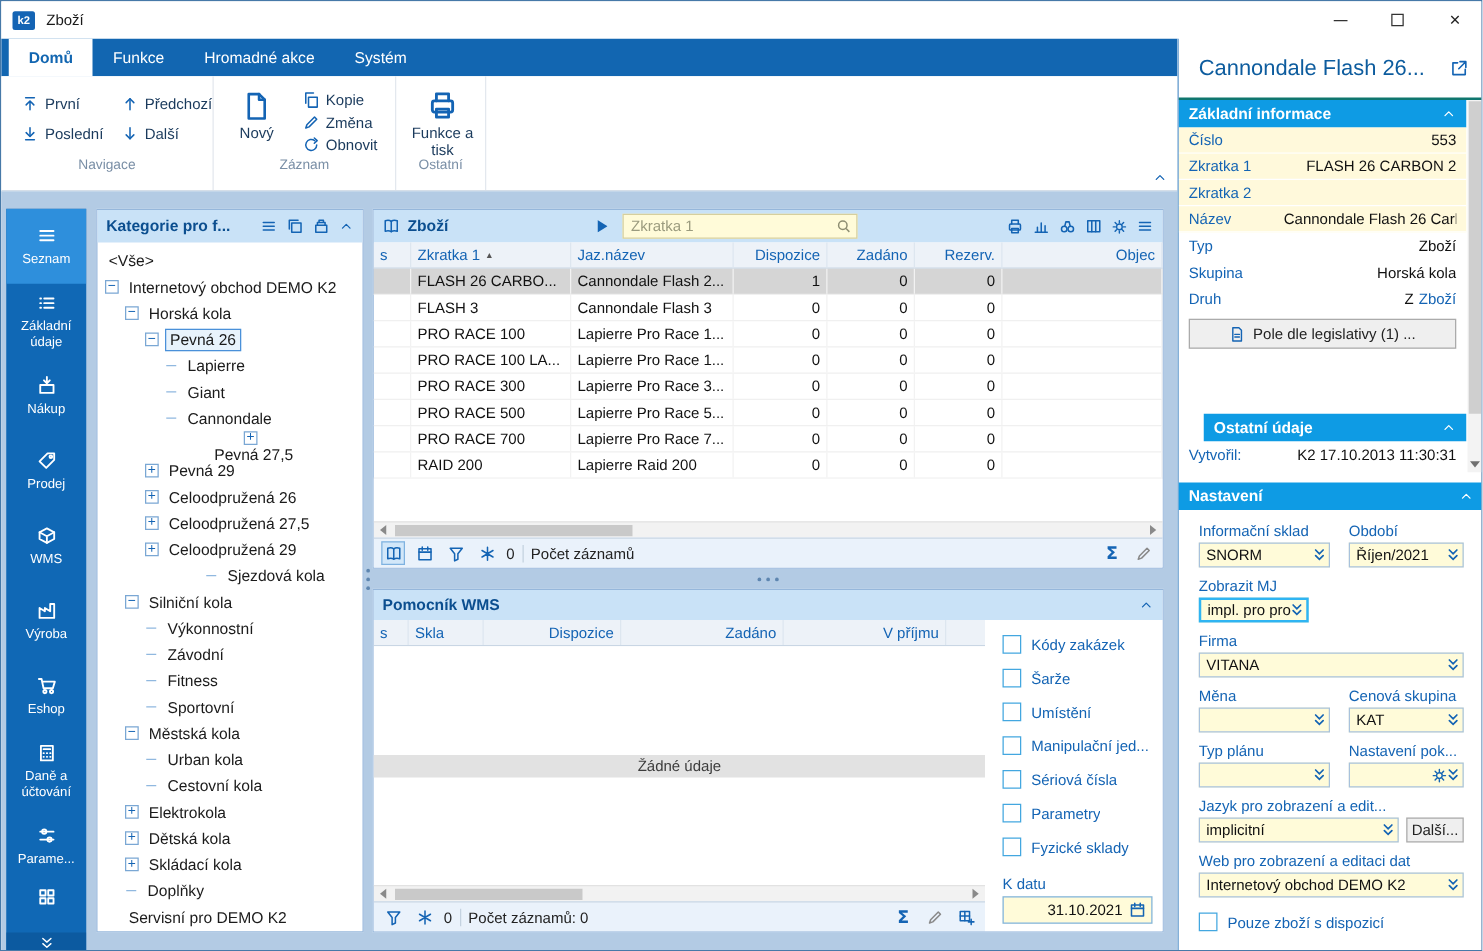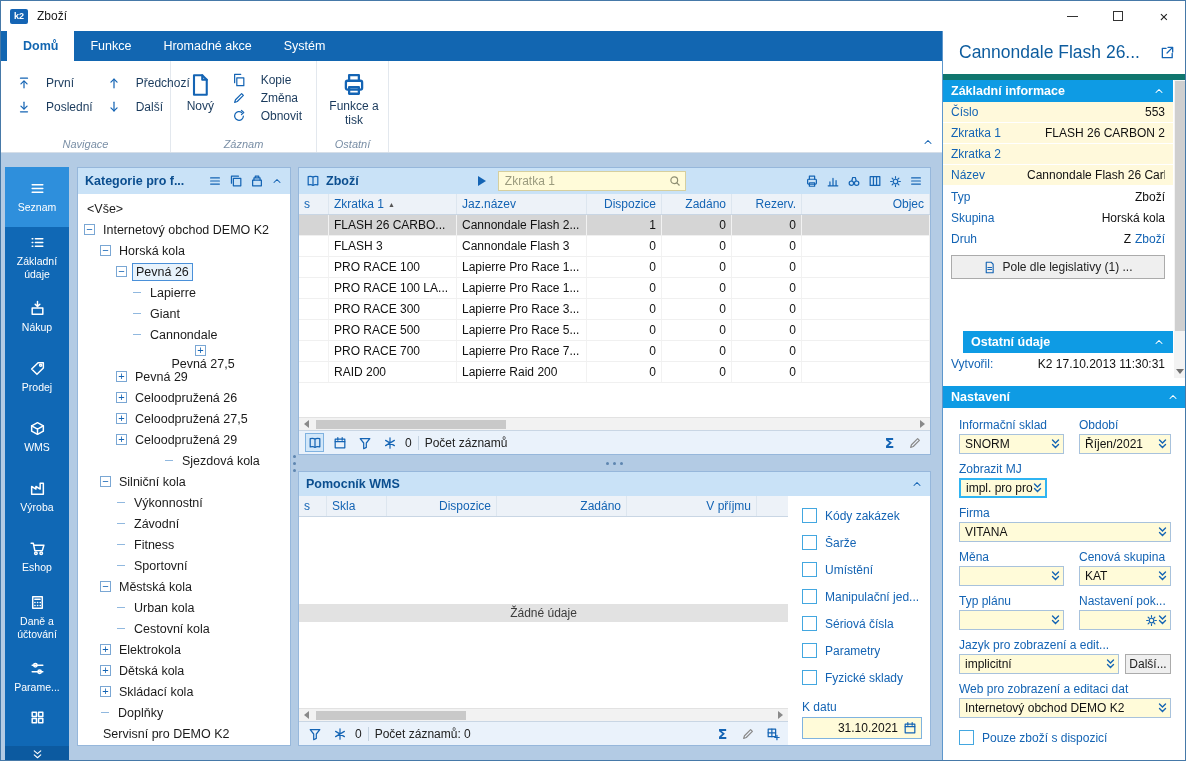--- a/index.html
+++ b/index.html
@@ -15,23 +15,23 @@
 .ic-min{width:11px;height:1px;background:#333;}
 .ic-max{width:10px;height:10px;border:1px solid #333;}
 .ic-close{font-size:15px;line-height:1;color:#222;}
 
 
 .ribbon-tabs{position:absolute;left:0;top:30px;width:941px;height:30px;background:#1266B1;display:flex;align-items:stretch;padding-left:6px;}
 .rtab{display:flex;align-items:center;color:#fff;font-size:12.5px;padding:0 16px;}
 .rtab.active{background:#fff;color:#1266B1;font-weight:bold;}
 .ribbon-body{position:absolute;left:0;top:60px;width:941px;height:92px;background:#fff;display:flex;border-bottom:1px solid #D5DEE8;}
 .rgroup{position:relative;height:100%;border-right:1px solid #E3E8EE;padding:6px 8px 18px 10px;}
-.rg-label{position:absolute;bottom:2px;left:0;width:100%;text-align:center;font-size:11px;color:#7A8FA6;font-style:italic;}
+.rg-label{position:absolute;bottom:14px;left:0;width:100%;text-align:center;font-size:11px;color:#7A8FA6;}
 .nav-grid{display:grid;grid-auto-flow:column;grid-template-rows:24px 24px;column-gap:2px;margin-top:4px;}
-.rbtn-small{display:flex;align-items:center;gap:15px;padding:2px 6px;font-size:12px;color:#1A3A5C;white-space:nowrap;cursor:default;}
+.rbtn-small{display:flex;align-items:center;gap:5px;padding:2px 6px;font-size:12px;color:#1A3A5C;white-space:nowrap;cursor:default;}
 .zaznam-wrap{display:flex;gap:6px;margin-top:2px;}
 .rbtn-big{display:flex;flex-direction:column;align-items:center;gap:3px;width:54px;padding-top:4px;font-size:12px;color:#1A3A5C;text-align:center;line-height:1.15;cursor:default;}
 .small-stack{display:flex;flex-direction:column;margin-top:2px;}
 .ribbon-collapse{position:absolute;right:8px;bottom:4px;cursor:default;}
 
 
 .workspace{position:absolute;left:0;top:152px;width:941px;height:609px;background:#B3CBE4;}
 
 
 .sidebar{position:absolute;left:4px;top:14px;bottom:0;width:64px;background:#1068B5;display:flex;flex-direction:column;overflow:hidden;}
@@ -114,21 +114,21 @@
 .opt-row{display:flex;align-items:center;gap:8px;height:27px;flex:none;}
 .cbx{width:15px;height:15px;border:1px solid #43A7E0;background:#fff;flex:none;}
 .opt-label{font-size:12px;color:#1464B4;white-space:nowrap;overflow:hidden;}
 .kdatu{margin-top:auto;}
 .kdatu-label{font-size:12px;color:#1464B4;}
 .datefield{margin-top:3px;width:120px;height:22px;background:#FFFBD9;border:1px solid #7FB3DF;display:flex;align-items:center;padding:0 4px 0 6px;}
 .datefield .dval{flex:1;font-size:12px;color:#111;text-align:right;margin-right:5px;}
 
 
 .right-panel{position:absolute;left:941px;top:30px;width:245px;height:731px;background:#fff;border-left:1px solid #5E97CC;}
-.rp-title-row{height:49px;display:flex;align-items:center;padding:0 12px 0 16px;border-bottom:6px solid #0f766e;}
+.rp-title-row{height:49px;display:flex;align-items:center;padding:0 12px 0 16px;border-bottom:2px solid #0f766e;}
 .rp-title{font-size:17.5px;color:#0D5C9E;flex:1;white-space:nowrap;overflow:hidden;}
 .sec-bar{height:22px;background:#0E9BE4;color:#fff;display:flex;align-items:center;padding:0 8px;font-size:12.5px;font-weight:bold;flex:none;}
 .sec-bar .chev{margin-left:auto;display:flex;align-items:center;cursor:default;}
 .rp-scrollwrap{position:relative;height:298px;overflow:hidden;}
 .rp-inner{margin-right:14px;}
 .info-row{height:21px;display:flex;align-items:center;padding:0 8px;font-size:12px;cursor:default;}
 .info-row.yellow{background:#FFF9DB;border-bottom:1px solid #fff;}
 .info-label{color:#1464B4;width:72px;flex:none;}
 .info-value{flex:1;text-align:right;color:#111;white-space:nowrap;overflow:hidden;}
 .info-value .pfx{margin-right:4px;}

